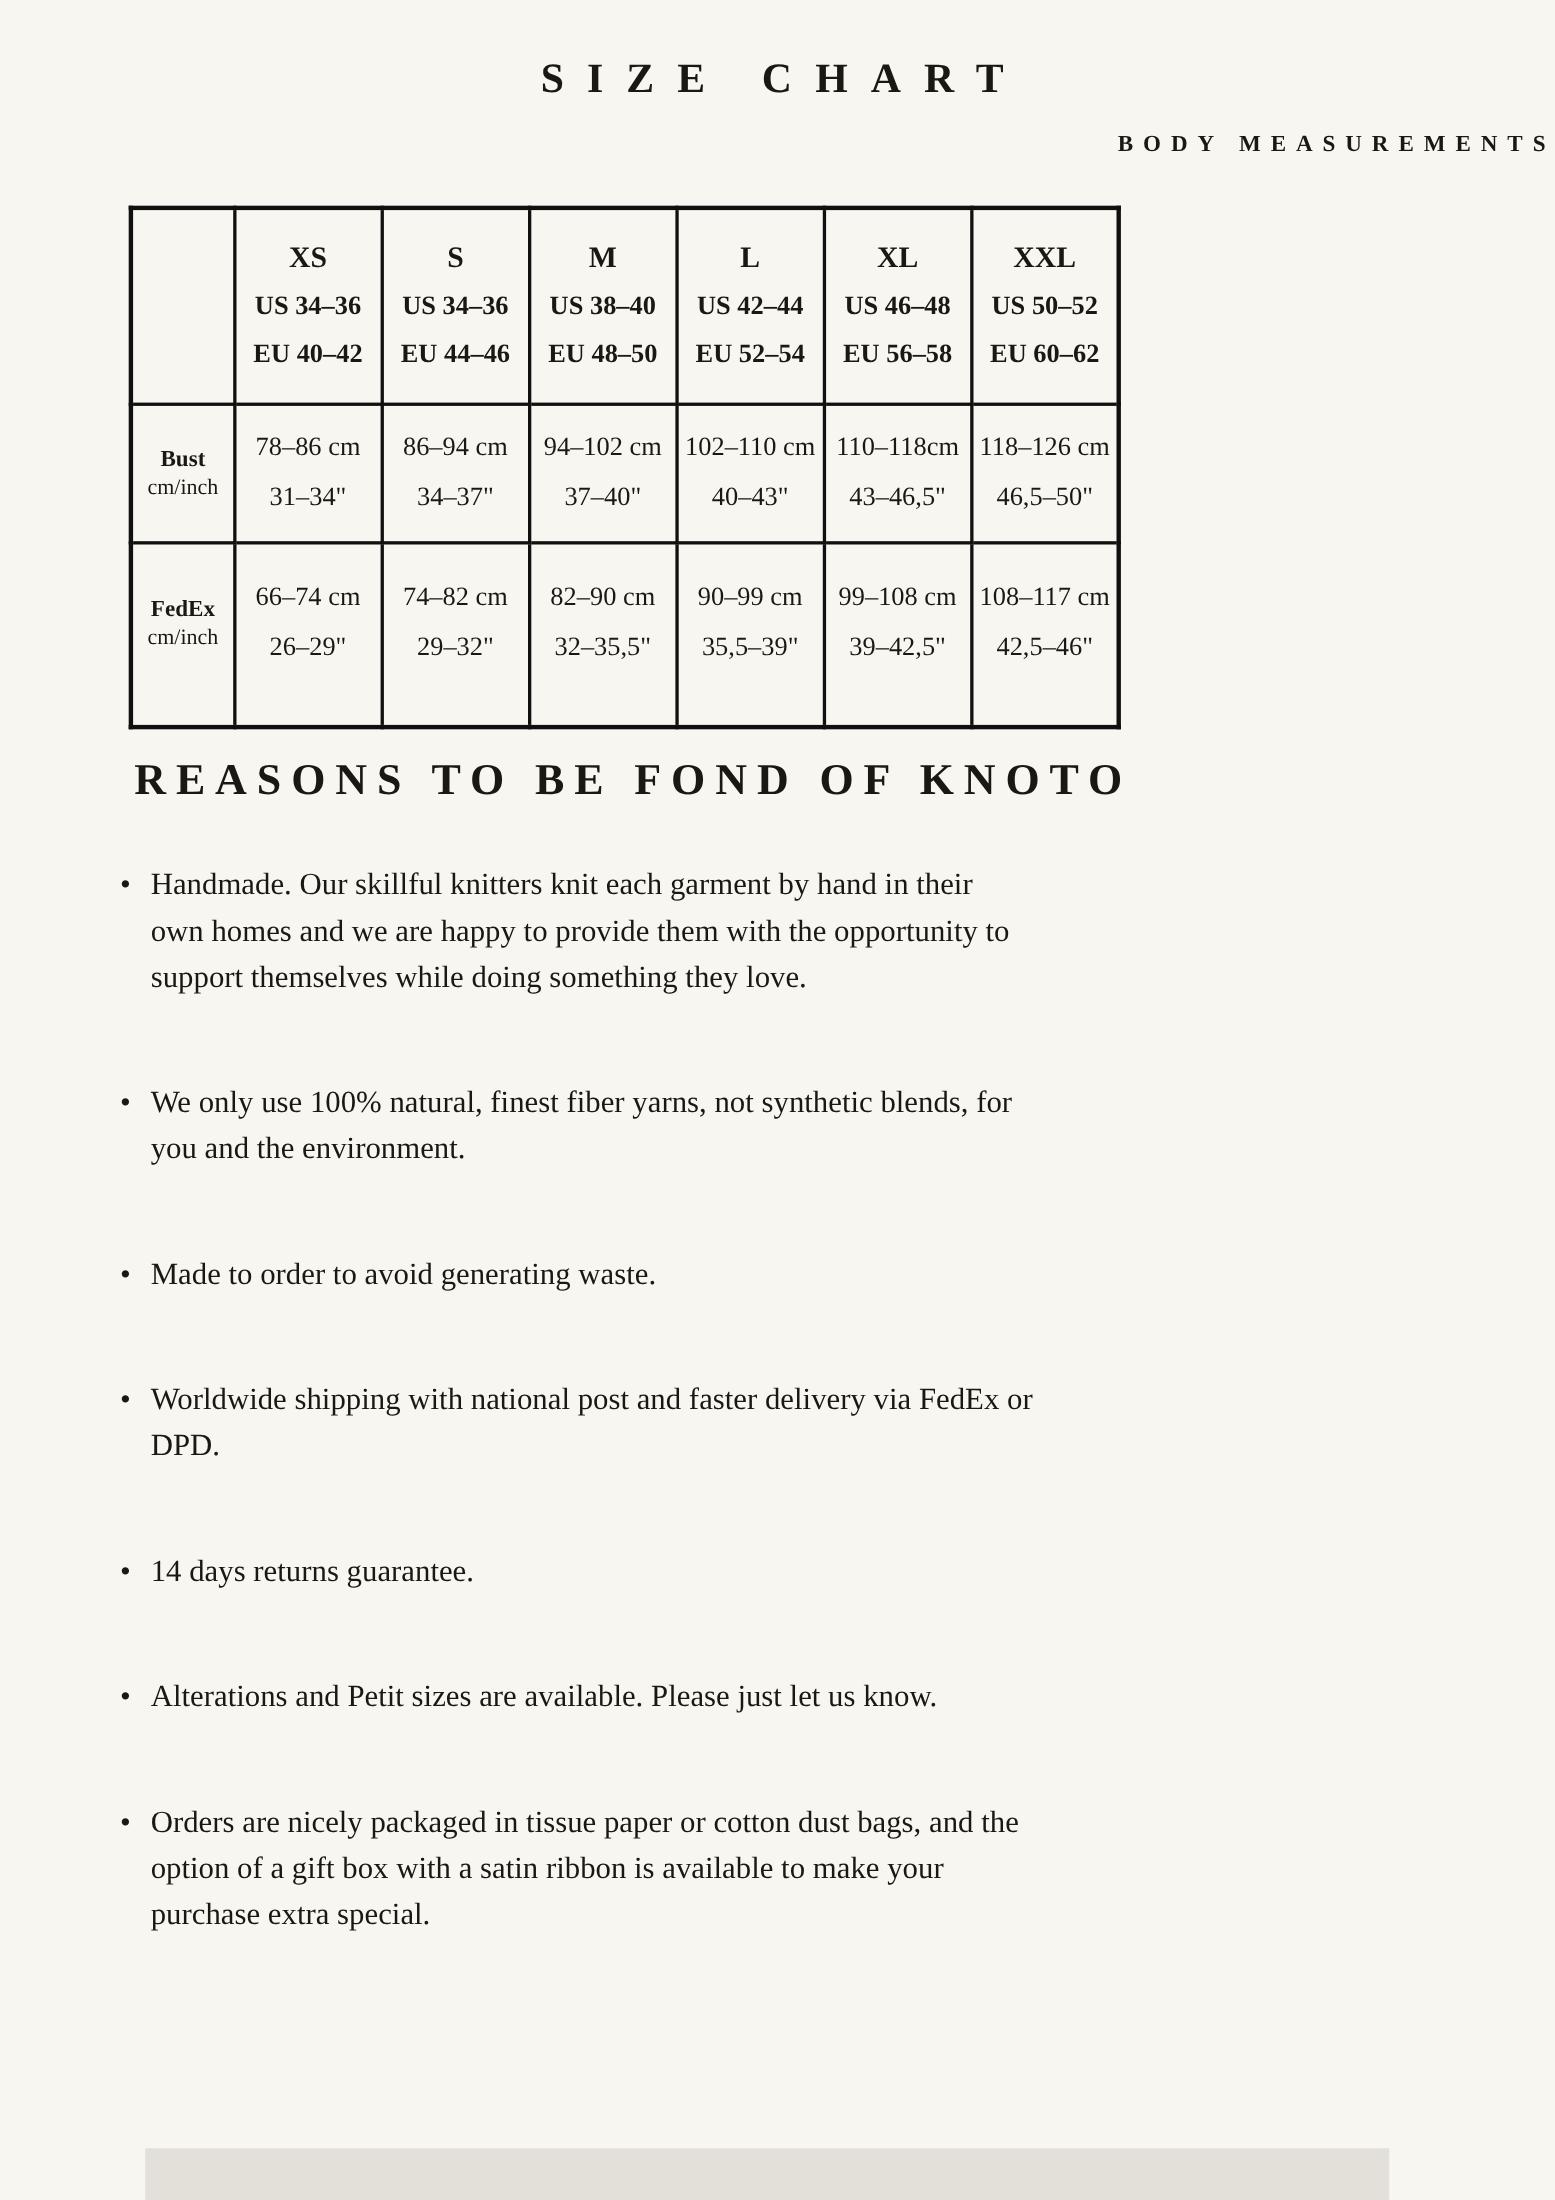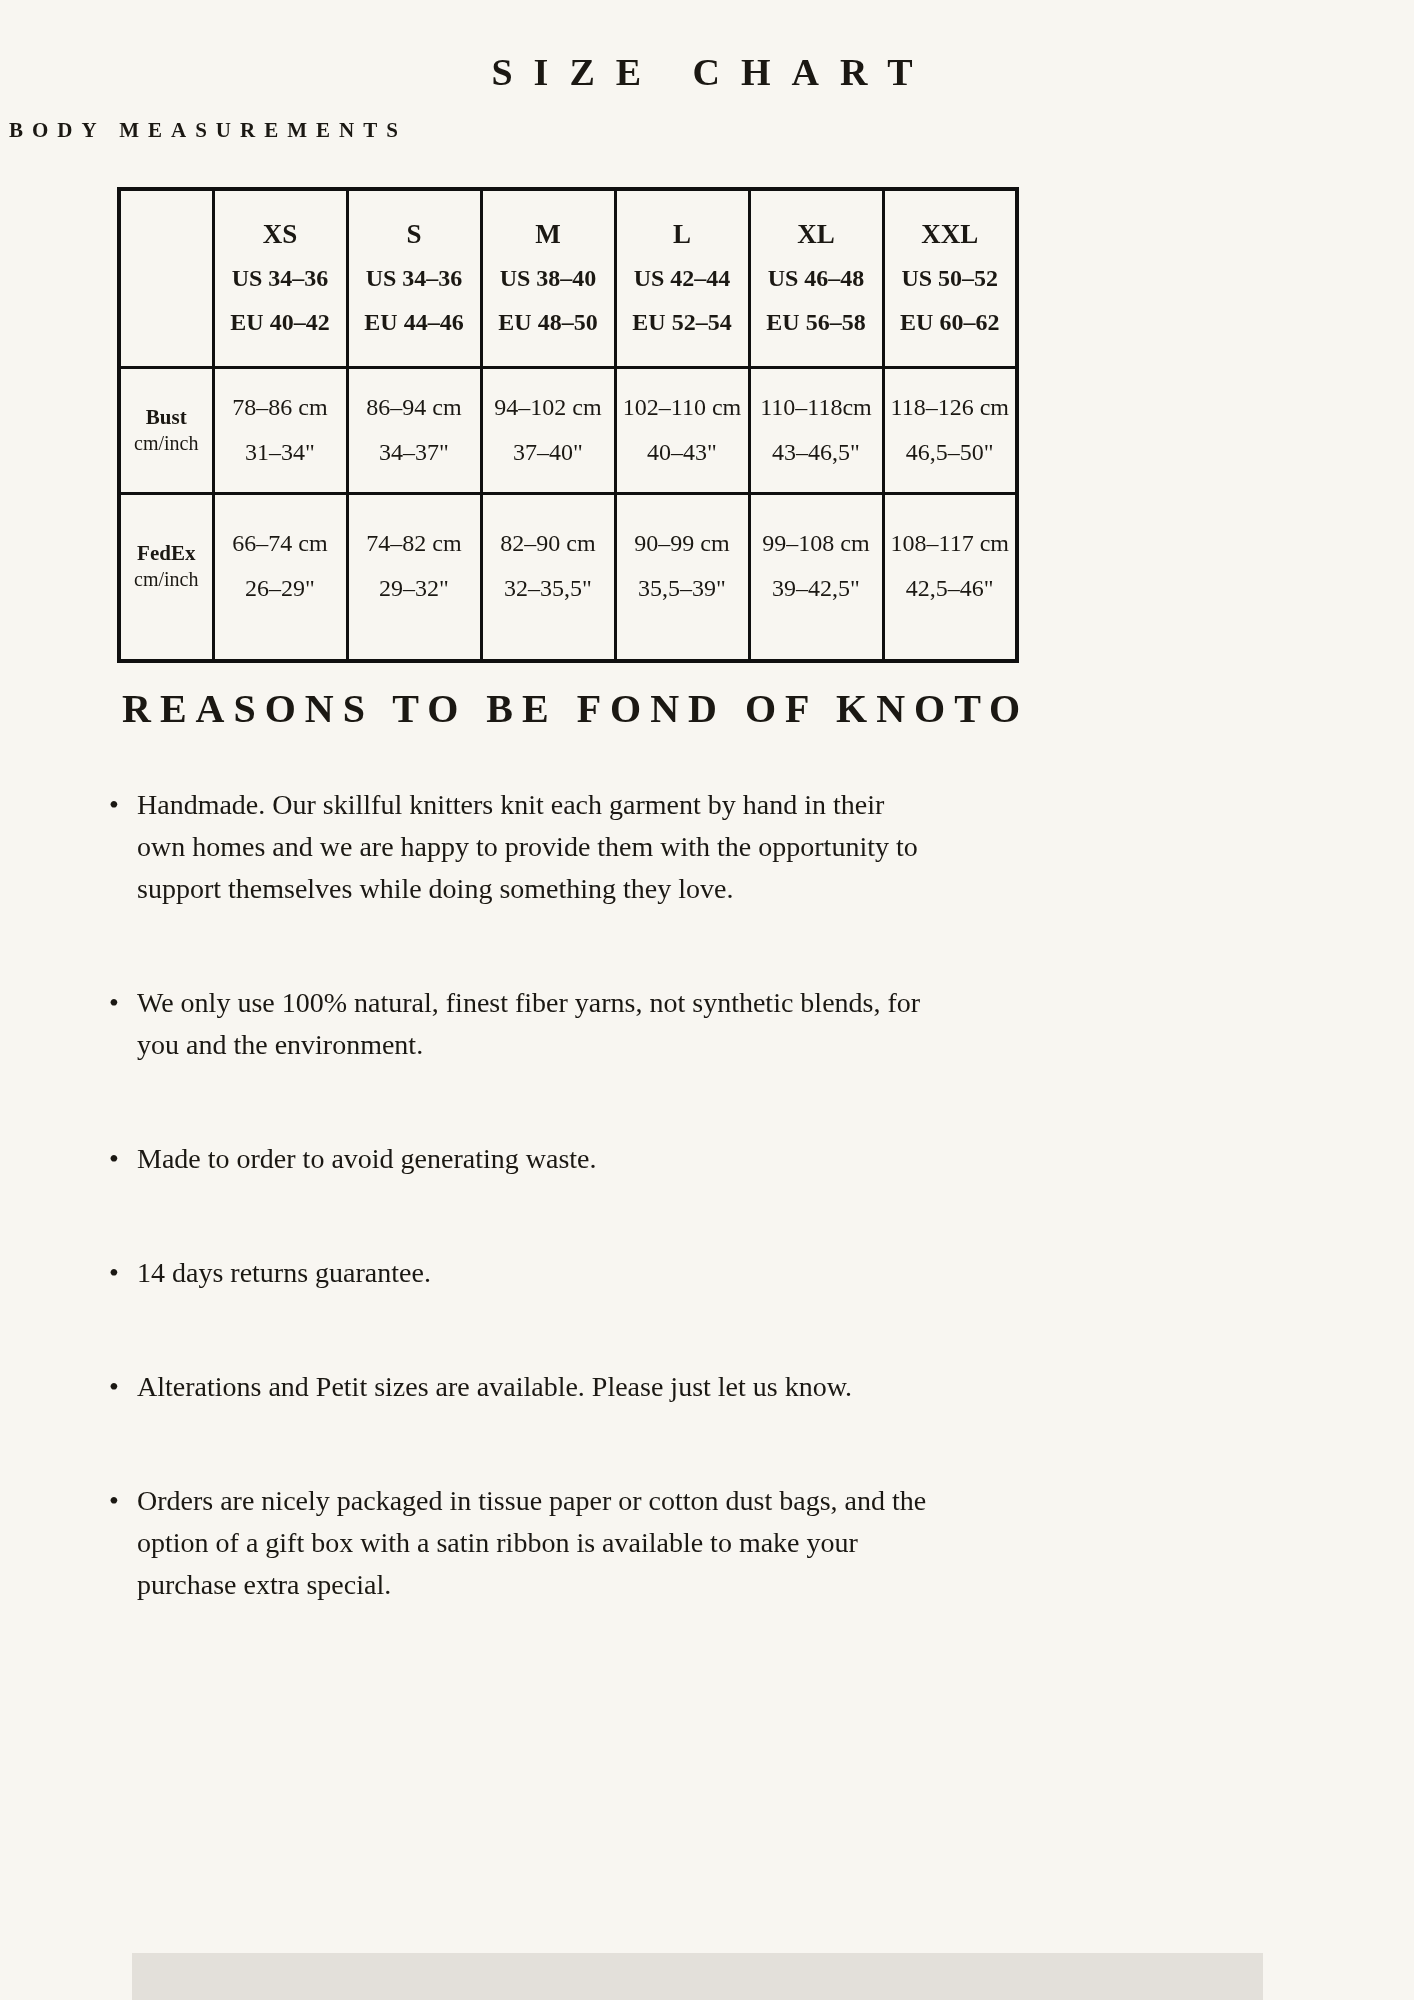--- a/index.html
+++ b/index.html
@@ -18,21 +18,21 @@
     margin: 50px 10px 0 0;
     text-align: center;
     font-size: 38px;
     font-weight: bold;
     letter-spacing: 21px;
     padding-left: 21px;
   }
 
   .page-subtitle {
     margin: 24px 0 0 0;
-    text-align: left;
+    text-align: right;
     font-size: 21px;
     font-weight: bold;
     letter-spacing: 9px;
     padding-left: 9px;
   }
 
   table.size-table {
     border-collapse: collapse;
     margin: 44px 0 0 117px;
     table-layout: fixed;
@@ -220,20 +220,22 @@
 
 <h2 class="section-heading">REASONS TO BE FOND OF KNOTO</h2>
 
 <ul class="reasons">
   <li>Handmade. Our skillful knitters knit each garment by hand in their
 own homes and we are happy to provide them with the opportunity to
 support themselves while doing something they love.</li>
   <li>We only use 100% natural, finest fiber yarns, not synthetic blends, for
 you and the environment.</li>
   <li>Made to order to avoid generating waste.</li>
+  <li>Worldwide shipping with national post and faster delivery via FedEx or
+DPD.</li>
   <li>14 days returns guarantee.</li>
   <li>Alterations and Petit sizes are available. Please just let us know.</li>
   <li>Orders are nicely packaged in tissue paper or cotton dust bags, and the
 option of a gift box with a satin ribbon is available to make your
 purchase extra special.</li>
 </ul>
 
 <div class="bottom-bar"></div>
 
 </body></html>

